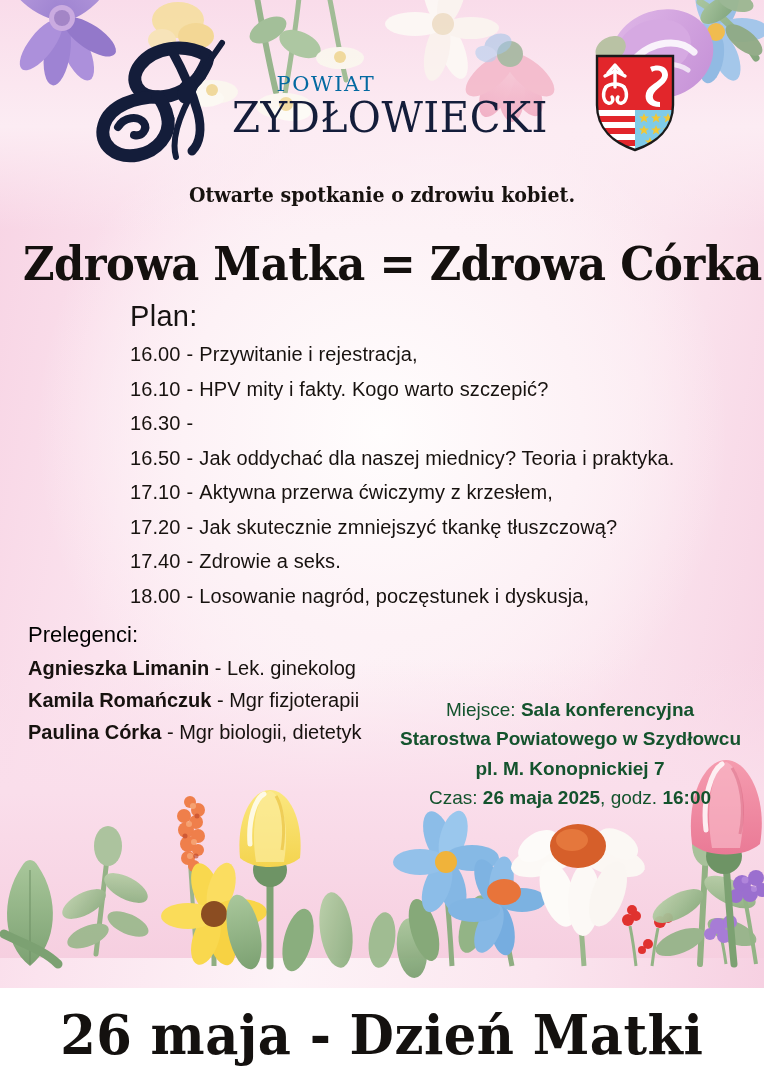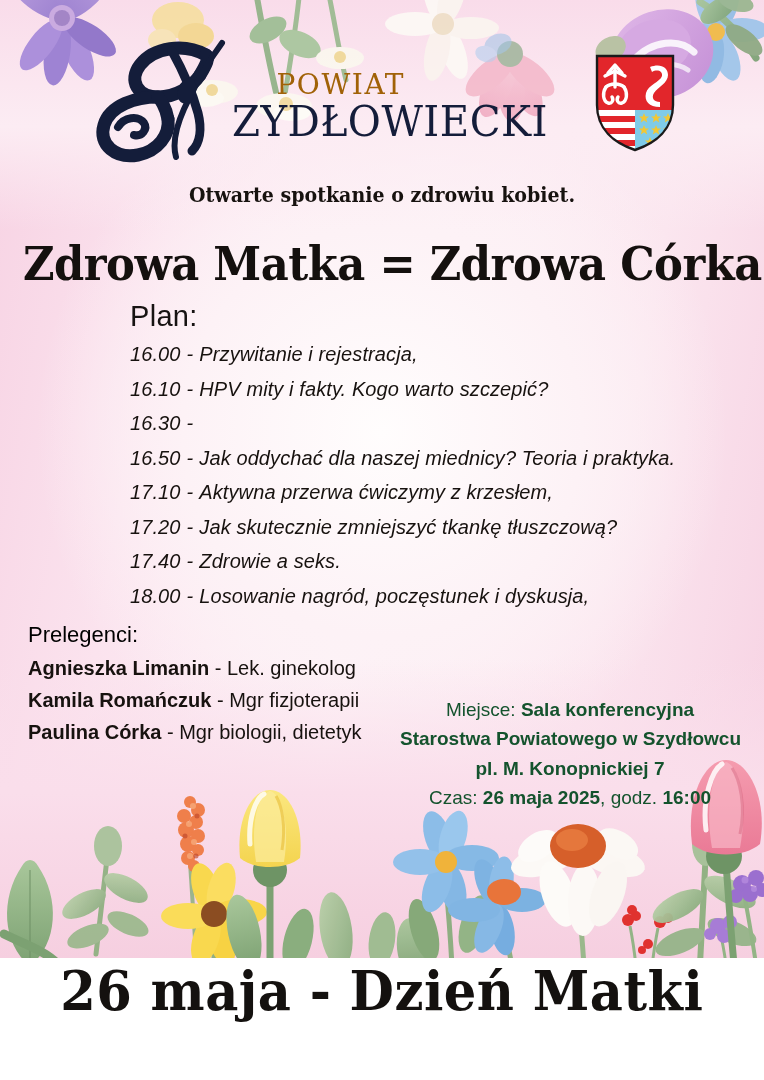--- a/index.html
+++ b/index.html
@@ -27,23 +27,23 @@
     position:absolute;left:0;right:0;top:0;height:230px;
     background:linear-gradient(180deg,#f9dcea 0%,#fcecf3 55%,rgba(255,255,255,0) 100%);
   }
   .bg-bottom{
     position:absolute;left:0;right:0;bottom:122px;height:300px;
     background:linear-gradient(180deg,rgba(255,255,255,0) 0%,#fadeeb 45%,#f6cfe0 100%);
   }
 
   
   .bottom-bar{
-    position:absolute;left:0;right:0;bottom:0;height:122px;
+    position:absolute;left:0;right:0;bottom:0;height:92px;
     background:#ffffff;
-    display:flex;align-items:flex-start;justify-content:center;
+    display:flex;align-items:center;justify-content:center;
     z-index:40;
   }
   .bottom-bar-text{
     font-family:"DejaVu Serif", serif;
     font-weight:700;
     font-size:55px;
     letter-spacing:0.5px;
     color:#14110f;
     white-space:nowrap;
     transform:scaleX(.93);
@@ -68,21 +68,21 @@
   .logo-mark{
     width:158px;height:128px;position:relative;flex:0 0 auto;
     margin-right:-16px;
   }
   .logo-words{
     display:flex;flex-direction:column;align-items:flex-start;
     line-height:1;padding-top:8px;
   }
   .logo-powiat{
     font-family:"DejaVu Serif", serif;
-    font-size:28px;letter-spacing:1.6px;color:#a16207;
+    font-size:21px;letter-spacing:1.6px;color:#0369a1;
     margin-left:44px;margin-bottom:2px;
   }
   .logo-name{
     font-family:"DejaVu Serif", serif;
     font-size:42px;letter-spacing:0.5px;color:#141d3a;
     transform:scaleX(.96);transform-origin:left center;
   }
   .crest{width:82px;height:100px;flex:0 0 auto;margin-left:22px;}
 
   
@@ -113,21 +113,21 @@
 
   .plan-label{
     position:absolute;top:300px;left:130px;
     font-family:"Liberation Sans", sans-serif;
     font-size:29px;
     color:#171312;
     letter-spacing:.3px;
   }
 
   .schedule{
-    position:absolute;top:343px;left:130px;right:44px;font-style:italic;
+    position:absolute;top:343px;left:130px;right:44px;
   }
   .sched-row{
     display:flex;
     align-items:baseline;
     font-family:"Liberation Sans", sans-serif;
     font-size:20px;
     color:#17120f;
     margin-bottom:11.5px;
     letter-spacing:.1px;
     white-space:nowrap;

